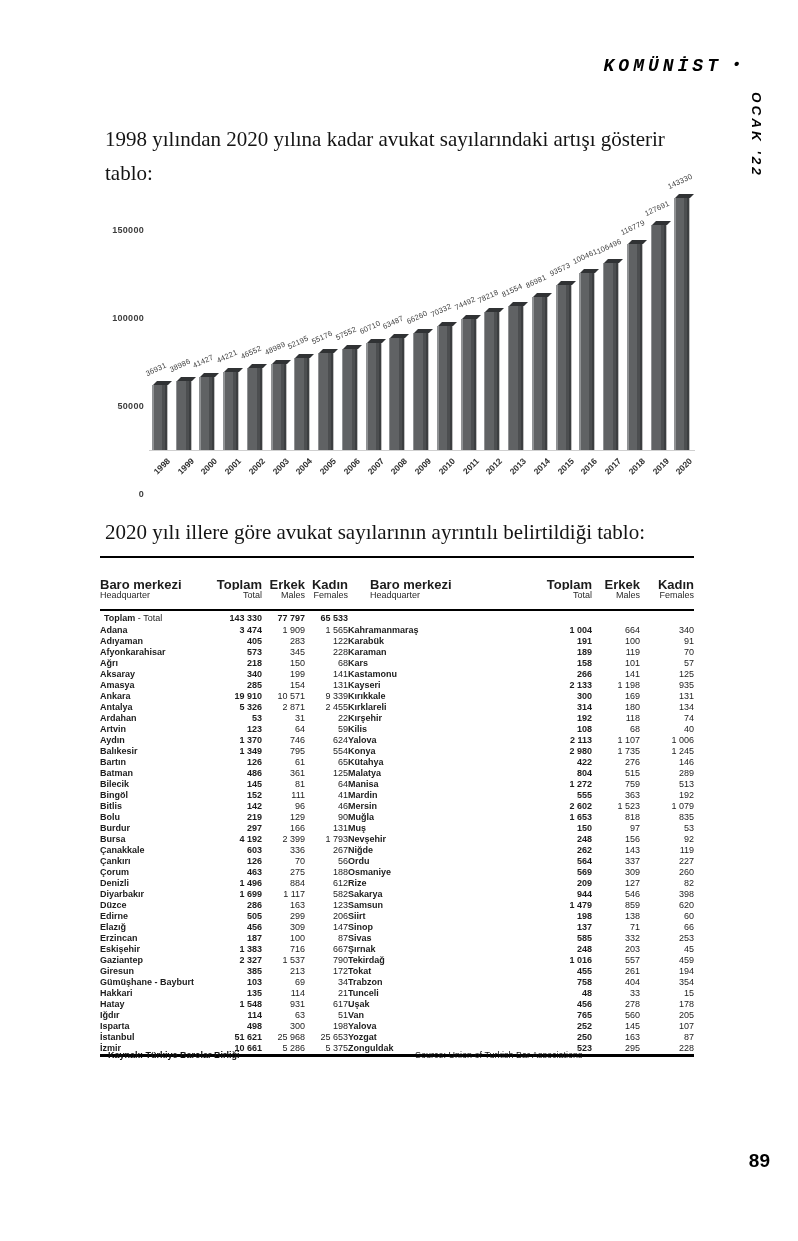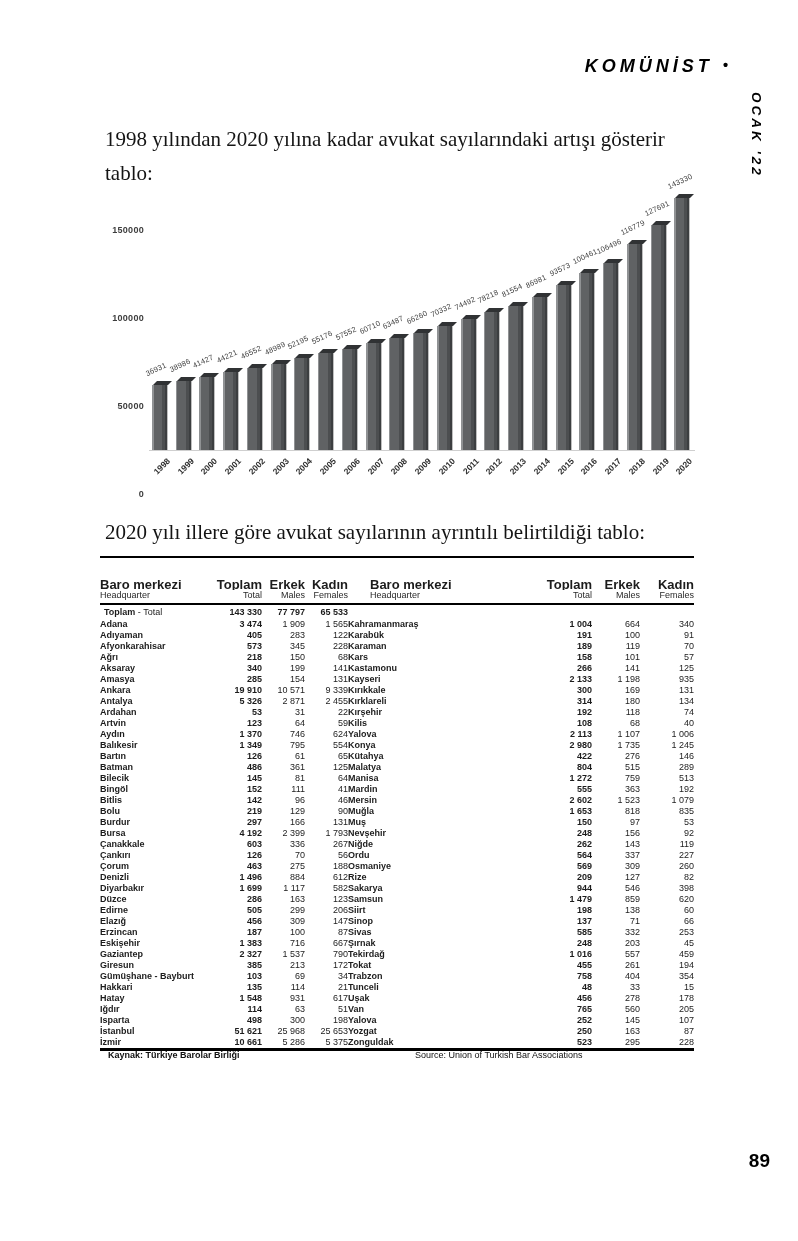--- a/index.html
+++ b/index.html
@@ -3,22 +3,22 @@
 <meta charset="utf-8">
 <title>Komünist Ocak '22 — s.89</title>
 <style>
   html,body{margin:0;padding:0;}
   body{
     width:798px;height:1241px;background:#ffffff;position:relative;
     font-family:"Liberation Sans",sans-serif;color:#111;overflow:hidden;
   }
   
   .masthead{
-    position:absolute;top:56px;right:70px;
-    font-family:Liberation Sans, sans-serif;font-weight:bold;font-style:italic;
+    position:absolute;top:56px;right:57px;
+    font-family:Liberation Mono, monospace;font-weight:bold;font-style:italic;
     font-size:18px;letter-spacing:4px;color:#000;white-space:nowrap;
   }
   .masthead .bullet{letter-spacing:0;margin-left:10px;font-size:15px;vertical-align:2px;}
   .issue-vertical{
     position:absolute;top:92px;right:34px;
     writing-mode:vertical-rl;
     font-family:"Liberation Sans",sans-serif;font-weight:bold;font-style:italic;
     font-size:13.5px;letter-spacing:3px;color:#000;white-space:nowrap;
   }
   
@@ -53,21 +53,21 @@
     position:absolute;top:270px;width:30px;text-align:right;
     font-size:8.5px;font-weight:bold;color:#2e2e2e;white-space:nowrap;
     transform:rotate(-45deg);transform-origin:top right;
   }
   
   .tablewrap{position:absolute;left:100px;top:556px;width:594px;}
   table.baro{border-collapse:collapse;width:594px;table-layout:fixed;
     font-size:9px;line-height:11px;color:#1c1c1c;}
   table.baro td,table.baro th{padding:0;vertical-align:bottom;overflow:hidden;white-space:nowrap;}
   thead .hrow1 th{font-weight:bold;font-size:13px;padding-top:21px;}
-  thead .hrow2 th{font-weight:normal;color:#2a2a2a;padding-bottom:2px;}
+  thead .hrow2 th{font-weight:normal;color:#2a2a2a;padding-bottom:8px;}
   table.baro{border-top:2px solid #000;}
   thead{border-bottom:2.5px solid #000;}
   tbody{border-bottom:3px solid #000;}
   th.hname{text-align:left;}
   th.hnum{text-align:right;}
   td.c-name{font-weight:bold;text-align:left;padding-left:14px;}
   td.c-name2{font-weight:bold;text-align:left;padding-left:22px;}
   td.c-tot{font-weight:bold;text-align:right;}
   td.c-num{text-align:right;color:#222;}
   tr.total-row td{padding-top:2px;padding-bottom:1px;}

